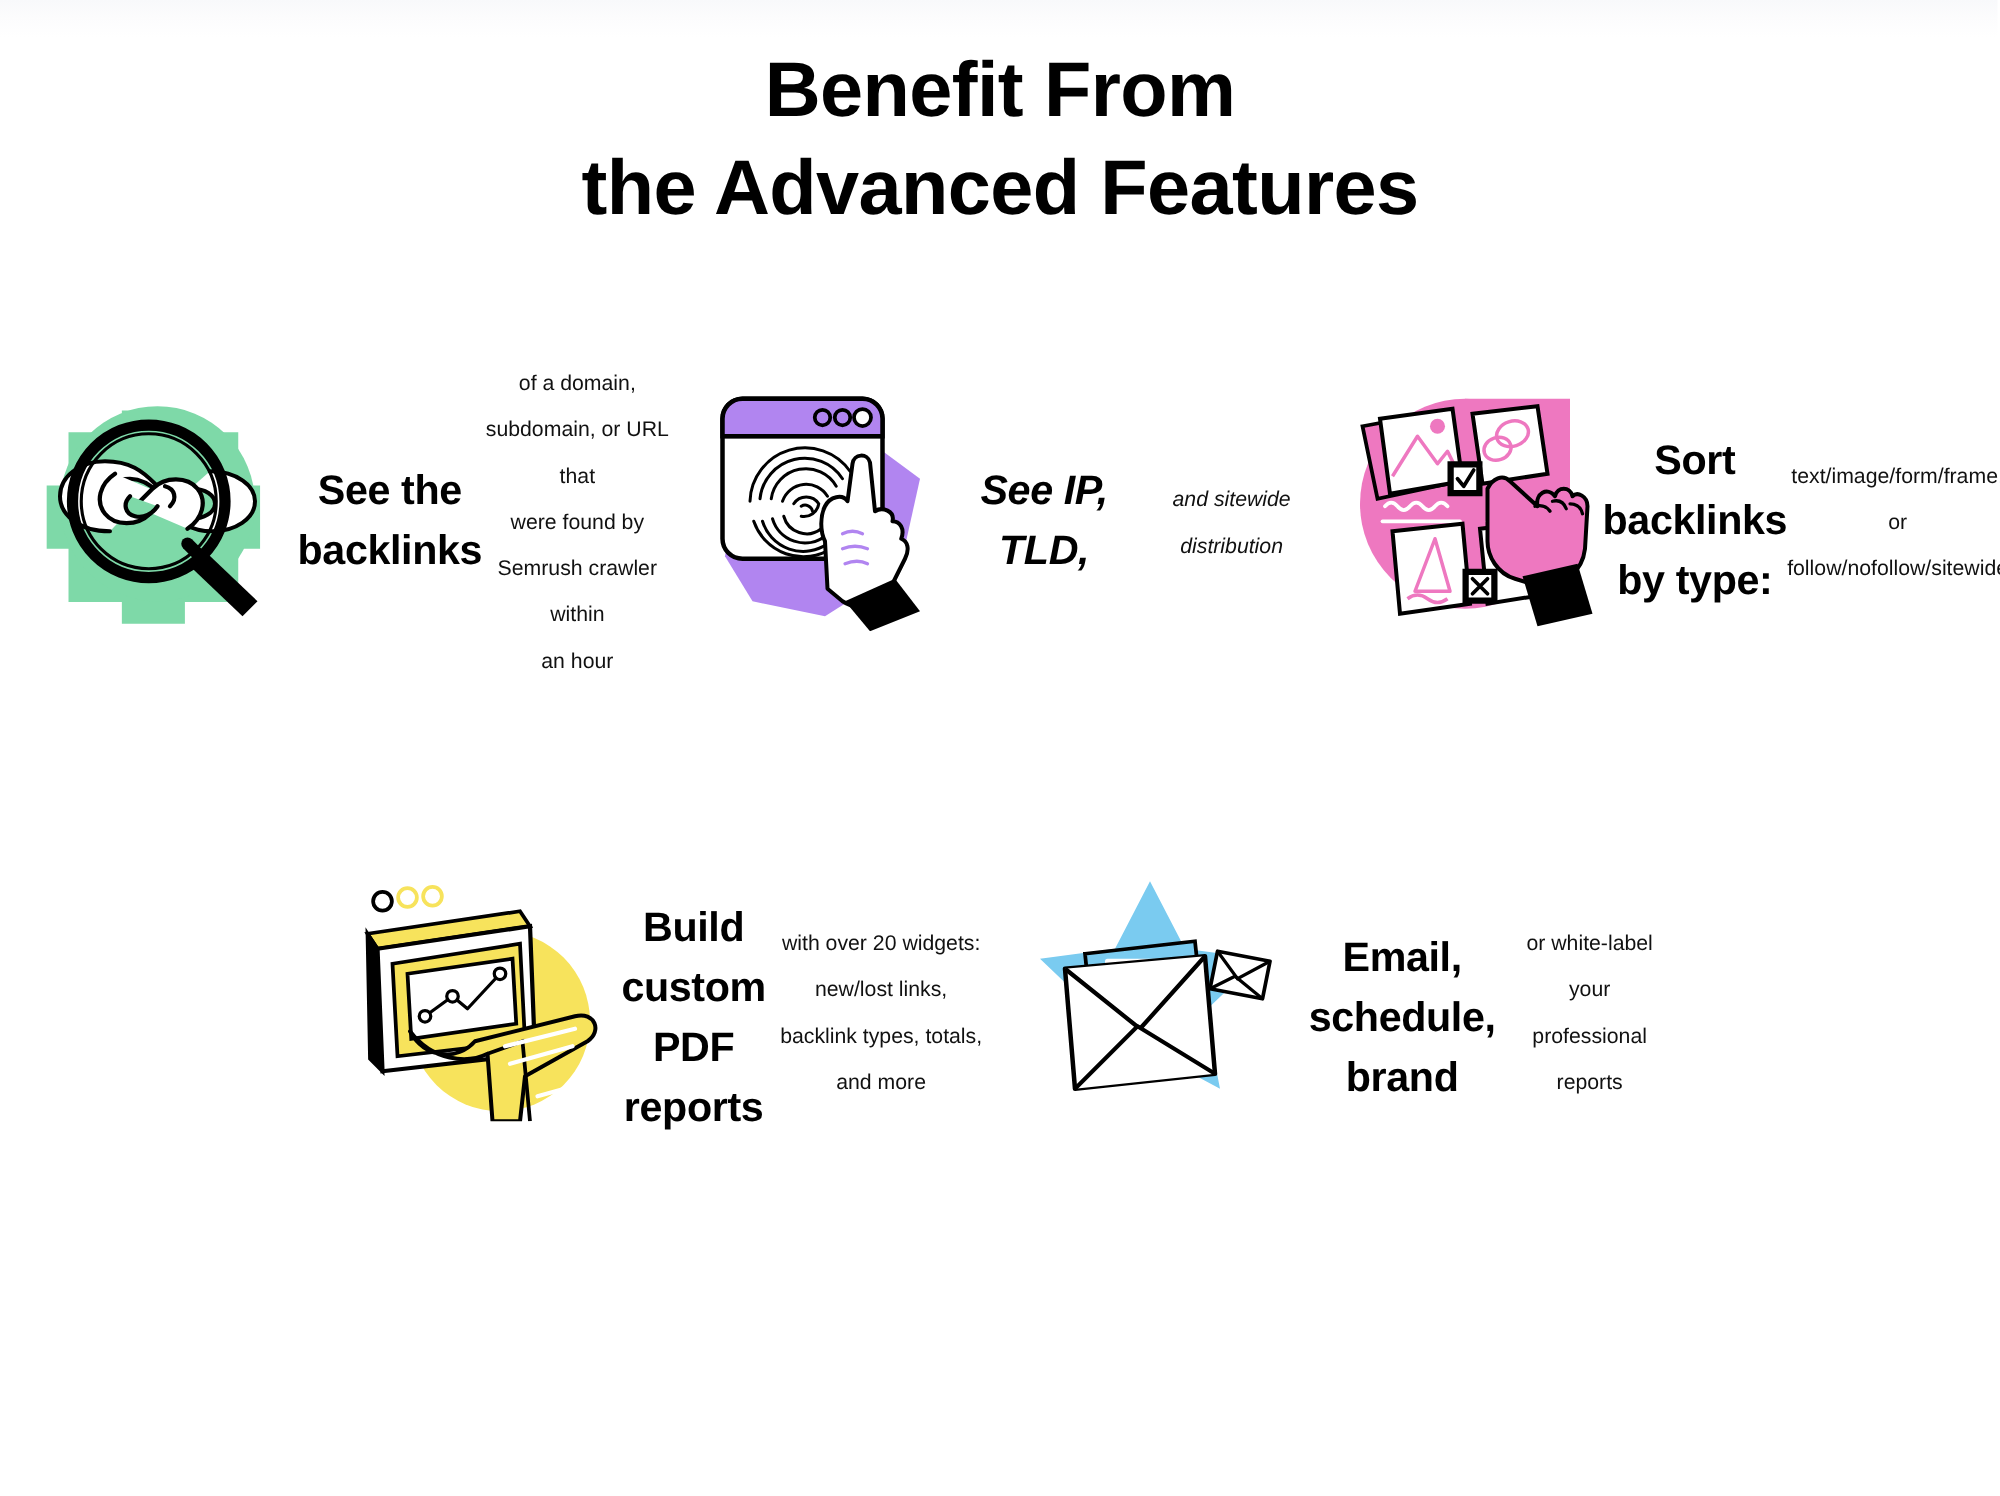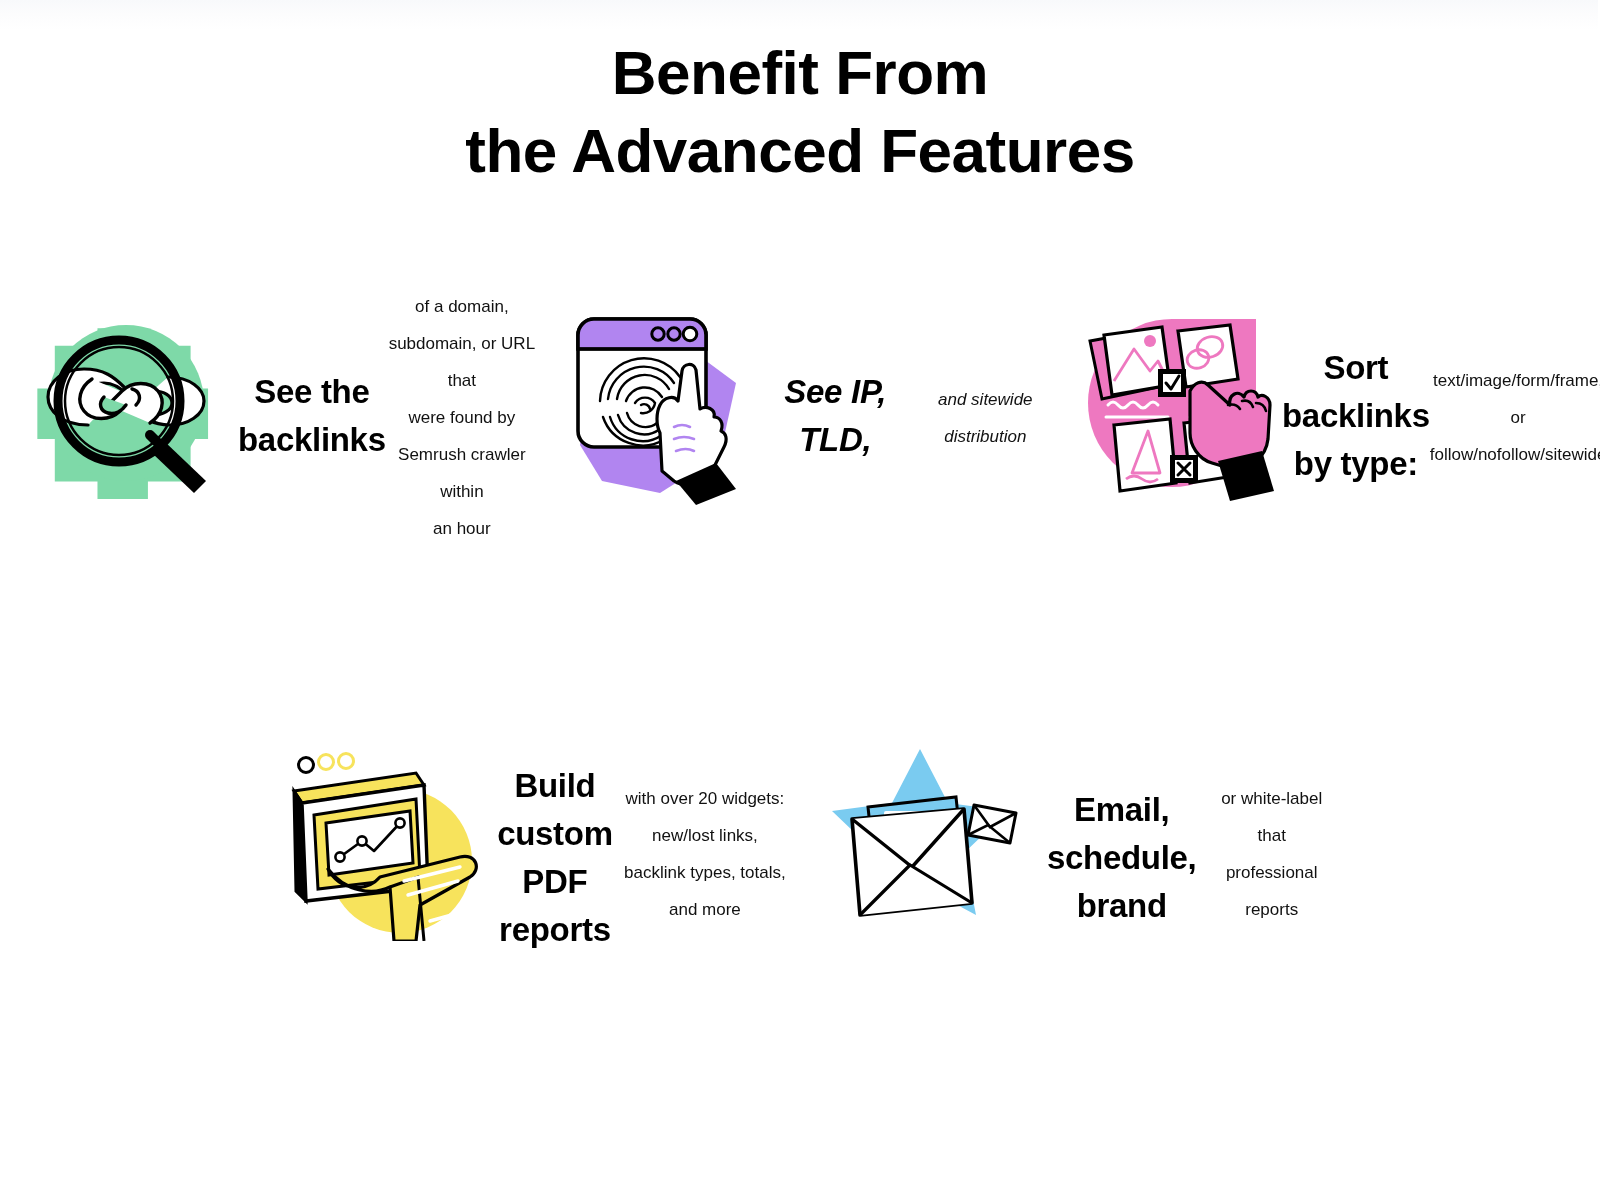--- a/index.html
+++ b/index.html
@@ -38,21 +38,21 @@
 
   
   .row {
     position: absolute;
     left: 0;
     width: 1600px;
     display: flex;
     justify-content: center;
   }
   .row-top    { top: 262px; }
-  .row-bottom { top: 728px; }
+  .row-bottom { top: 684px; }
 
   .card {
     width: 520px;
     display: flex;
     flex-direction: row;
     align-items: center;
   }
 
   .illus {
     width: 220px;
@@ -322,19 +322,19 @@
 
           <g>
             <path d="M166 64 L208 72 L202 102 L160 94 Z" fill="#ffffff" stroke="#000" stroke-width="3" stroke-linejoin="round"></path>
             <path d="M166 64 L182 86 L208 72" fill="none" stroke="#000" stroke-width="2.6"></path>
             <path d="M160 94 L180 84 L202 102" fill="none" stroke="#000" stroke-width="2.6"></path>
           </g>
         </svg>
       </div>
       <div class="card-title">Email,
 schedule, brand</div>
-      <div class="card-desc">or white-label that
+      <div class="card-desc">or white-label your
 professional reports</div>
     </div>
 
   </div>
 
 </div>
 
 </body></html>

